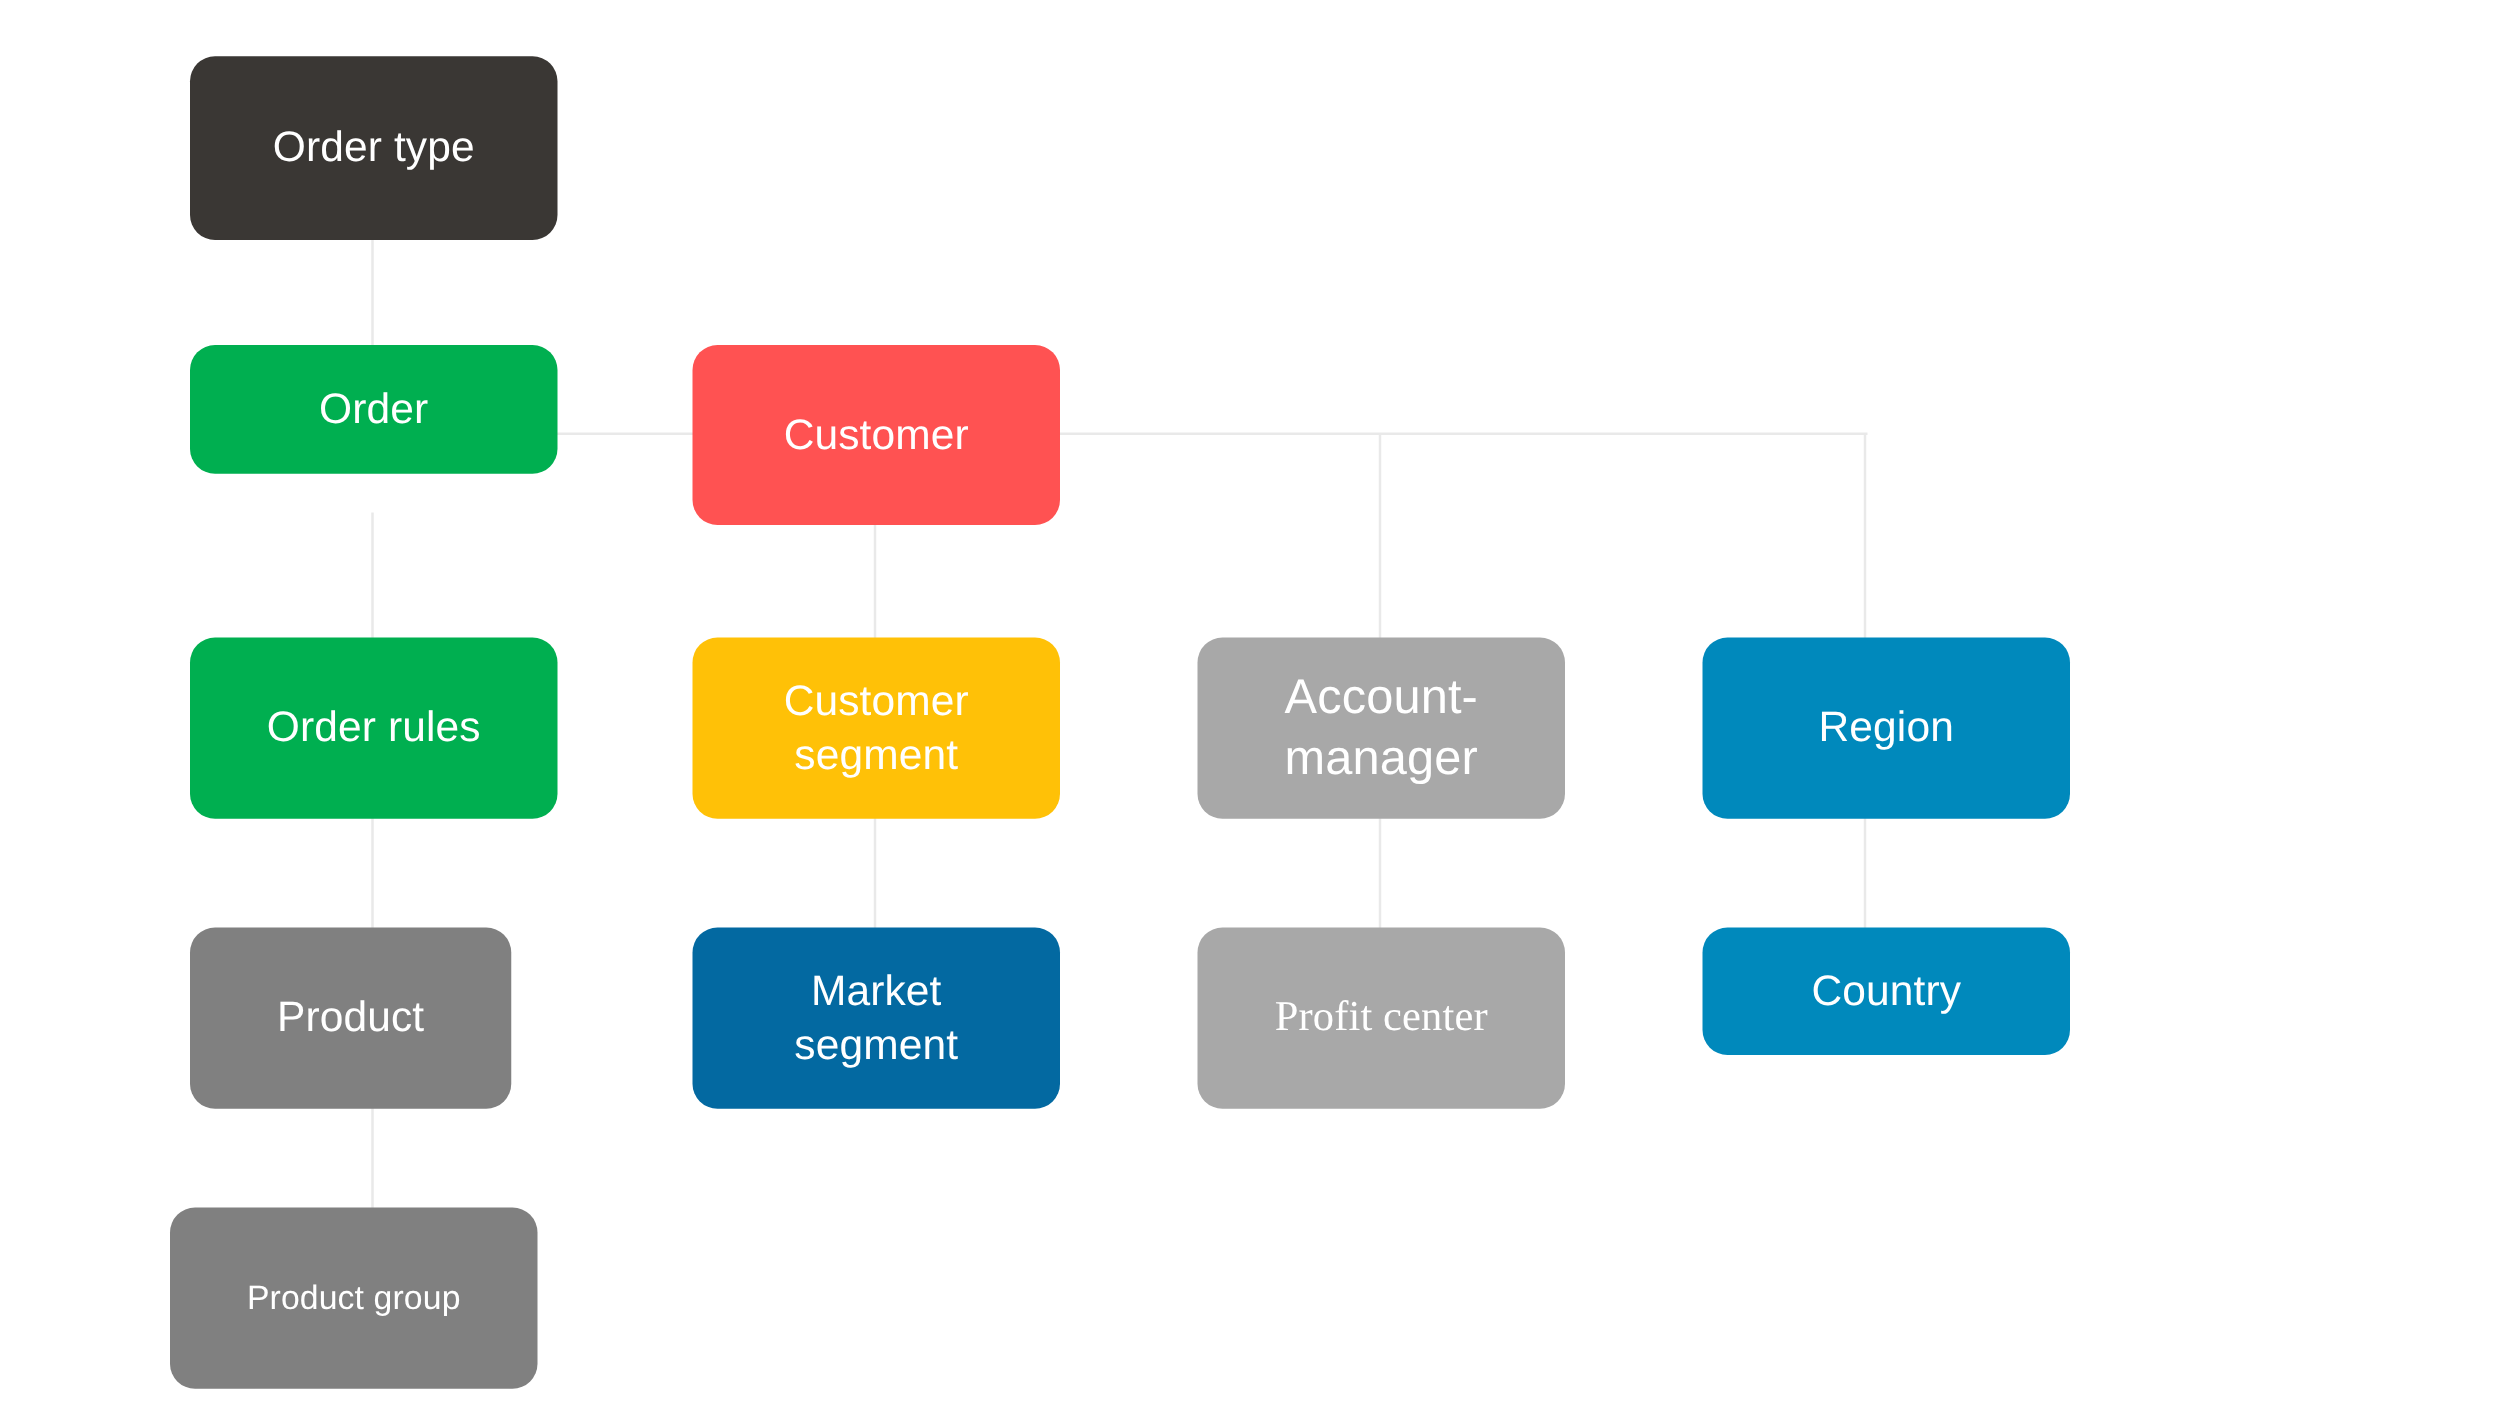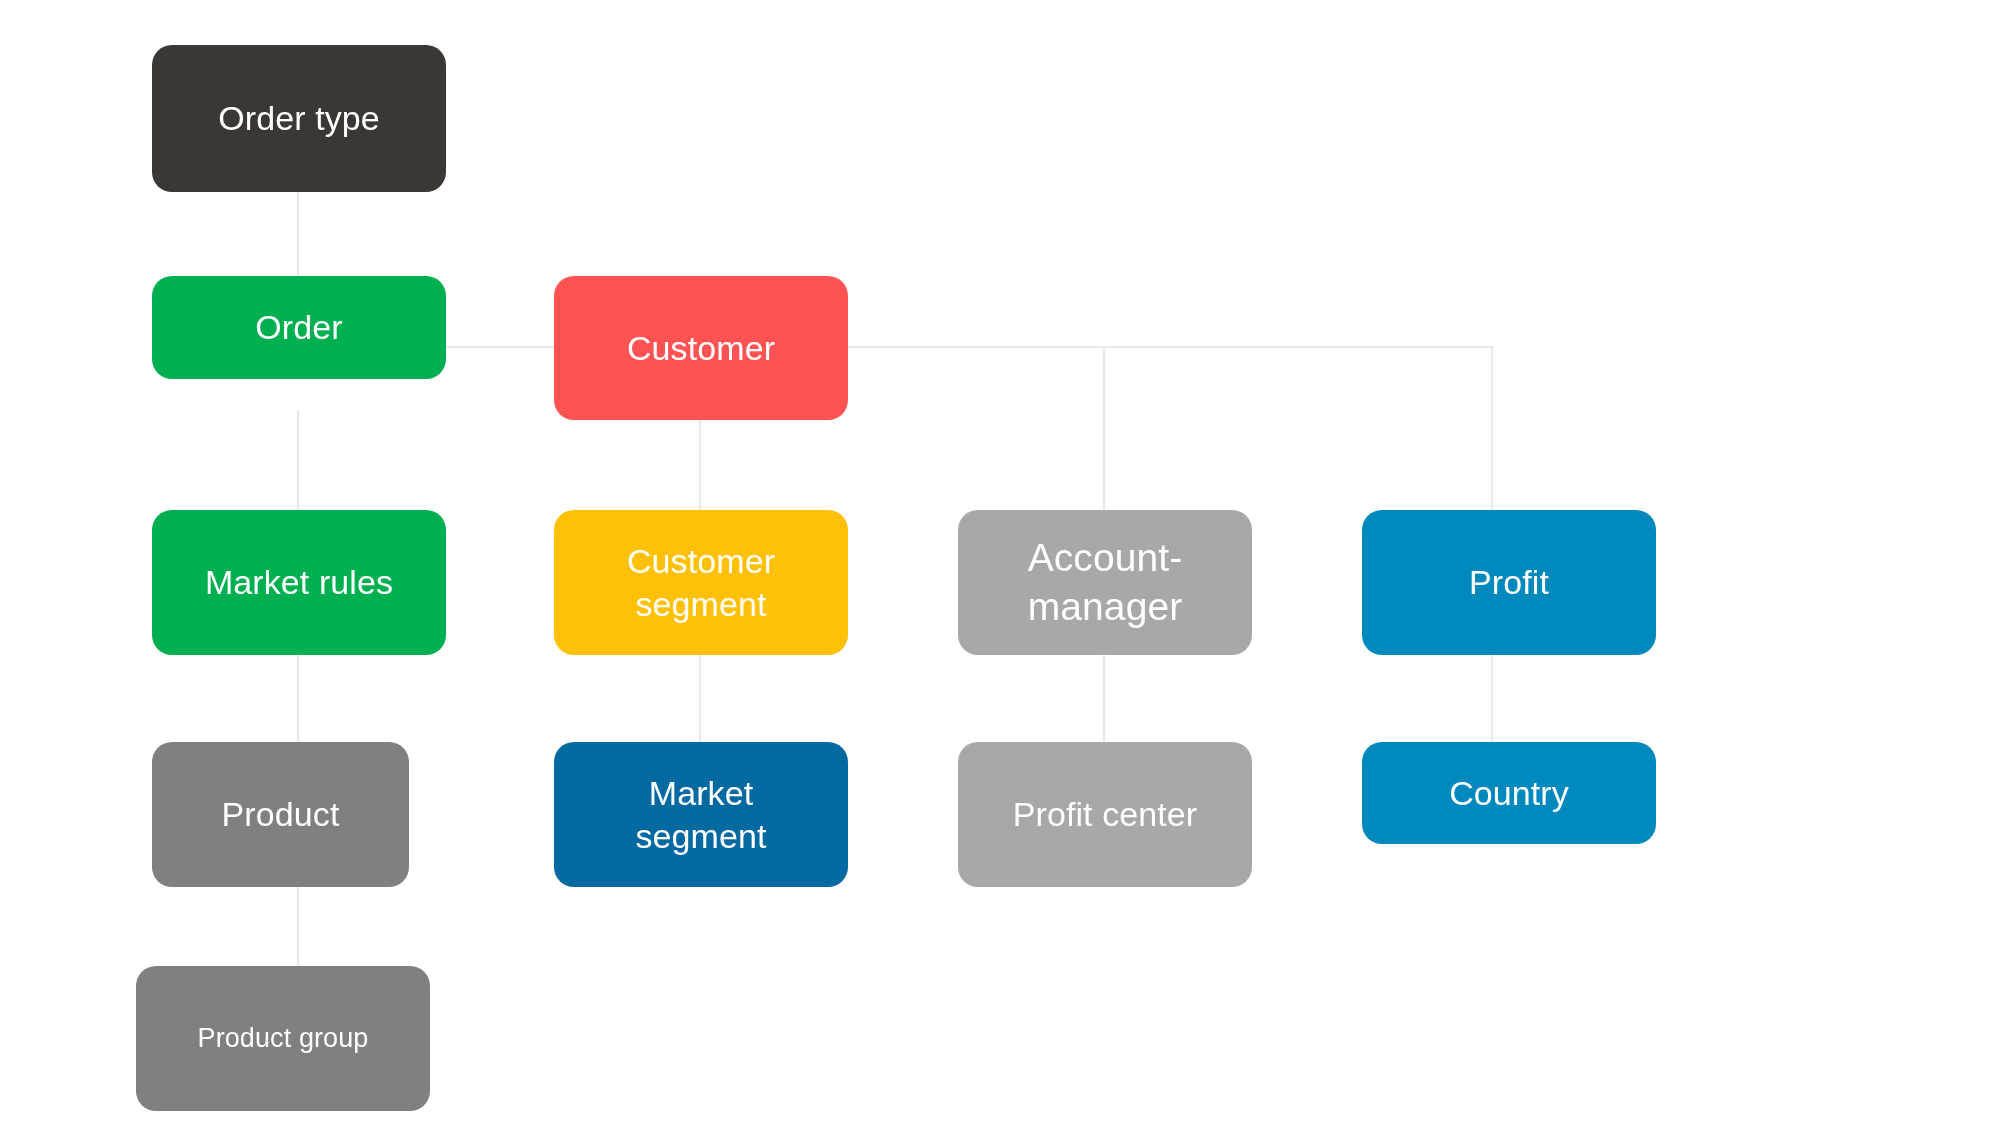--- a/index.html
+++ b/index.html
@@ -82,40 +82,40 @@
       <div class="node" style="left: 152px; top: 45px; width: 294px; height: 147px; background: rgb(58, 55, 52); font-size: 34px; color: rgb(255, 255, 255);">
         <span class="node-label">Order type</span>
       </div>
       <div class="node" style="left: 152px; top: 276px; width: 294px; height: 103px; background: rgb(0, 175, 80); font-size: 34px; color: rgb(255, 255, 255);">
         <span class="node-label">Order</span>
       </div>
       <div class="node" style="left: 554px; top: 276px; width: 294px; height: 144px; background: rgb(255, 82, 82); font-size: 34px; color: rgb(255, 255, 255);">
         <span class="node-label">Customer</span>
       </div>
       <div class="node" style="left: 152px; top: 510px; width: 294px; height: 145px; background: rgb(0, 175, 80); font-size: 34px; color: rgb(255, 255, 255);">
-        <span class="node-label">Market rules</span>
+        <span class="node-label">Order rules</span>
       </div>
       <div class="node" style="left: 554px; top: 510px; width: 294px; height: 145px; background: rgb(255, 193, 7); font-size: 34px; color: rgb(255, 255, 255);">
         <span class="node-label">Customer
 segment</span>
       </div>
       <div class="node" style="left: 958px; top: 510px; width: 294px; height: 145px; background: rgb(168, 168, 168); font-size: 39px; color: rgb(255, 255, 255);">
         <span class="node-label">Account-
 manager</span>
       </div>
       <div class="node" style="left: 1362px; top: 510px; width: 294px; height: 145px; background: rgb(0, 137, 188); font-size: 34px; color: rgb(255, 255, 255);">
-        <span class="node-label">Profit</span>
+        <span class="node-label">Region</span>
       </div>
       <div class="node" style="left: 152px; top: 742px; width: 257px; height: 145px; background: rgb(128, 128, 128); font-size: 34px; color: rgb(255, 255, 255);">
         <span class="node-label">Product</span>
       </div>
       <div class="node" style="left: 554px; top: 742px; width: 294px; height: 145px; background: #0369a1; font-size: 34px; color: rgb(255, 255, 255);">
         <span class="node-label">Market segment</span>
       </div>
-      <div class="node" style="left: 958px; top: 742px; width: 294px; height: 145px; background: rgb(168, 168, 168); font-size: 34px; color: rgb(255, 255, 255);">
+      <div class="node" style="left: 958px; top: 742px; width: 294px; height: 145px; background: rgb(168, 168, 168); font-size: 34px; color: rgb(255, 255, 255); font-family: Liberation Serif, serif;">
         <span class="node-label">Profit center</span>
       </div>
       <div class="node" style="left: 1362px; top: 742px; width: 294px; height: 102px; background: rgb(0, 137, 188); font-size: 34px; color: rgb(255, 255, 255);">
         <span class="node-label">Country</span>
       </div>
       <div class="node" style="left: 136px; top: 966px; width: 294px; height: 145px; background: rgb(128, 128, 128); font-size: 27px; color: rgb(255, 255, 255);">
         <span class="node-label">Product group</span>
       </div>
     </div>
 

